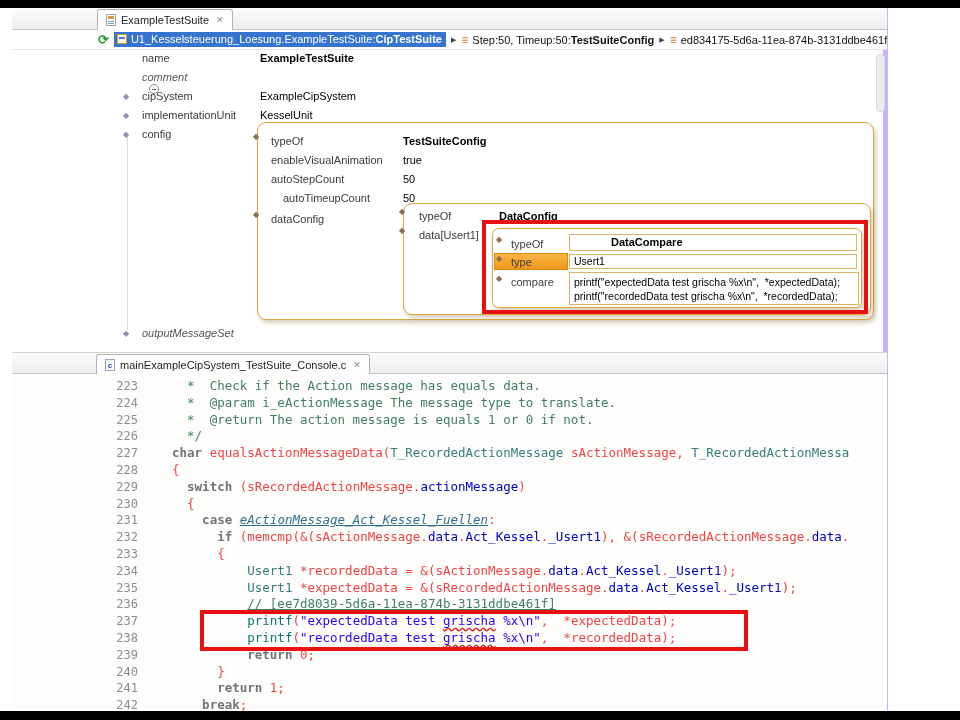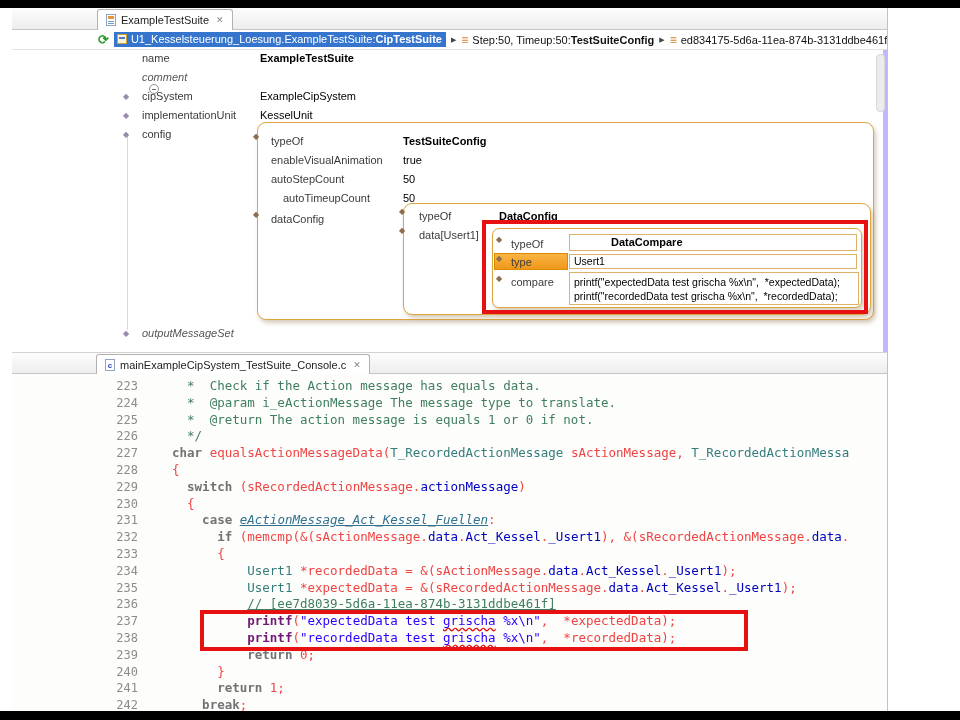--- a/index.html
+++ b/index.html
@@ -83,21 +83,21 @@
   .tk-pl { color:#ef4444; }
   .tk-cm { color:#3f7f5f; }
   .tk-cmu { color:#3f7f5f; text-decoration:underline; }
   .tk-kw { color:#737373; font-weight:bold; }
   .tk-str { color:#2a00ff; }
   .tk-strsp { color:#2a00ff; text-decoration-line:underline; text-decoration-style:wavy;
               text-decoration-color:#e01010; text-underline-offset:2px; }
   .tk-ty { color:#357d7d; }
   .tk-mem { color:#0000c0; }
   .tk-en { color:#31708f; font-style:italic; text-decoration:underline; }
-  .tk-fnb { color:#701a75; font-weight:bold; }
+  .tk-fnb { color:#0f766e; font-weight:normal; }
 </style>
 </head>
 <body>
 
 <div class="bezel" id="bezel-top"></div>
 <div class="bezel" id="bezel-bottom"></div>
 
 <div id="ui">
 
   <div class="tabbar" id="tabbar1">

